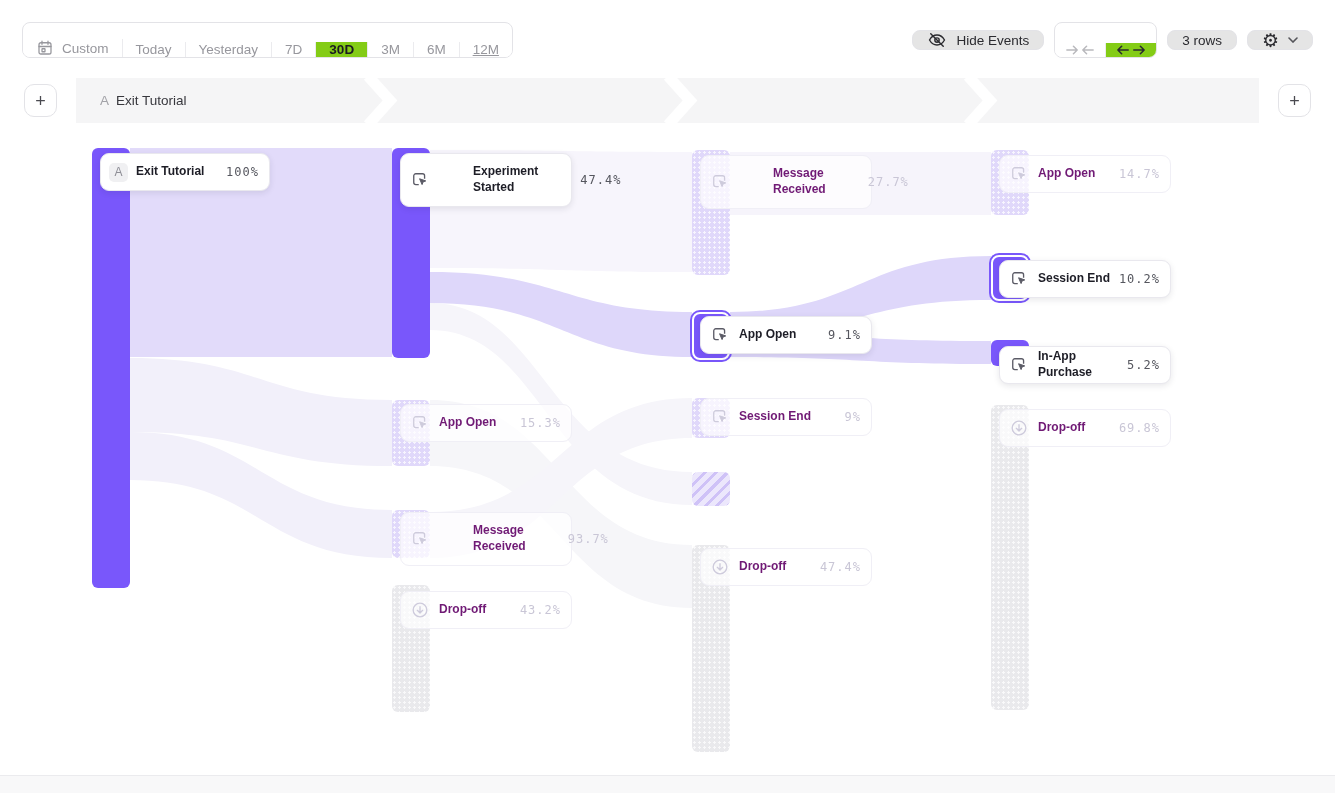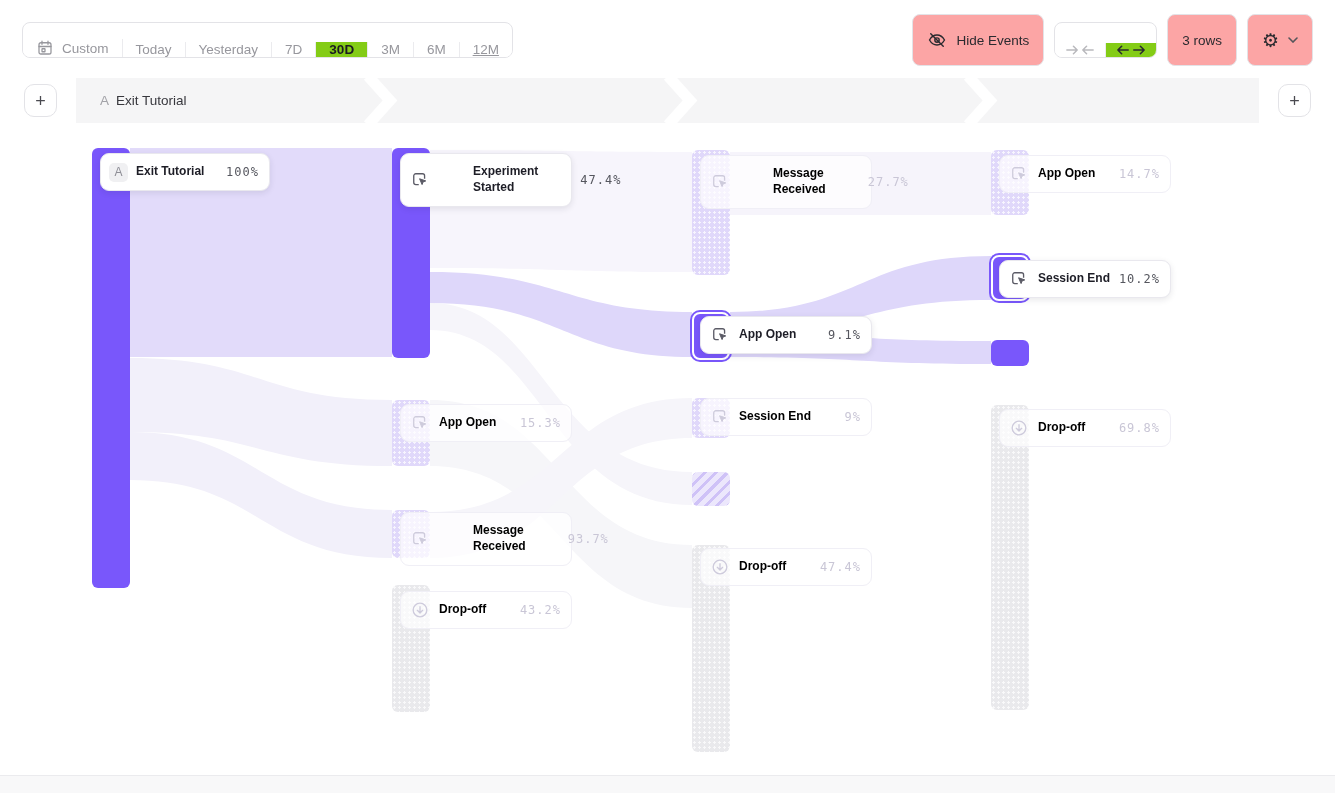--- a/index.html
+++ b/index.html
@@ -12,22 +12,22 @@
     display:flex; justify-content:space-between; align-items:center; z-index:5; }
   .seg-group { display:flex; align-items:flex-end; height:36px; background:#fff;
     border:1px solid #e3e3e7; border-radius:8px; overflow:hidden; }
   .seg-item { display:flex; align-items:center; gap:8px; padding:0 13px;
     font-size:13.5px; color:#97979d; cursor:pointer; border-right:1px solid #ebebee;
     background:#fff; white-space:nowrap; }
   .seg-item:last-child { border-right:none;text-decoration:underline; }
   .seg-item.active { background:#84cc16; color:#1b1b20; font-weight:bold; }
   .seg-item.icon-cell { padding:0 10px; }
   .toolbar-right { display:flex; gap:10px; align-items:center; }
-  .btn { display:flex; align-items:center; gap:9px; height:52px; padding:0 14px;
-    background:#fca5a5; border:1px solid #e3e3e7; border-radius:8px; font-size:13.5px;
+  .btn { display:flex; align-items:center; gap:9px; height:20px; padding:0 14px;
+    background:#e5e5e5; border:1px solid #e3e3e7; border-radius:8px; font-size:13.5px;
     color:#2a2a2f; font-weight:500; cursor:pointer;
     font-family:"Liberation Sans","DejaVu Sans",sans-serif; }
   .icn { display:inline-flex; align-items:center; justify-content:center; }
   .gear-glyph { font-family:"DejaVu Sans",sans-serif; font-size:19px; line-height:1; color:#2a2a2f; }
 
   
   .flow-header { position:absolute; top:78px; left:0; width:1335px; height:45px; z-index:4; }
   .add-btn { position:absolute; top:6px; width:33px; height:33px; border:1px solid #e3e3e7;
     border-radius:10px; background:#fff; font-size:18px; color:#4a4a50; cursor:pointer;
     display:flex; align-items:center; justify-content:center; line-height:1;
@@ -55,21 +55,21 @@
   .bar.selected { background:var(--purple); border:2px solid #fff;
     box-shadow:0 0 0 2px var(--purple); border-radius:8px; }
 
   .card { position:absolute; width:172px; height:38px; background:#fff; border-radius:9px;
     display:flex; align-items:center; padding:0 10px 0 8px; gap:8px; }
   .card.two-line { height:54px;gap:42px; }
   .card.active { border:1px solid #e9e8ee; box-shadow:0 2px 6px rgba(25,25,50,.10); z-index:3; }
   .card.faded { border:1px solid #f0eff6; background:rgba(255,255,255,.72); }
   .card .label { flex:1; font-size:12px; font-weight:bold; line-height:1.3; }
   .card.active .label { color:#1d1d26; }
-  .card.faded .label { color:#000000; }
+  .card.faded .label { color:#701a75; }
   .card .pct { font-family:"DejaVu Sans Mono","Liberation Mono",monospace; font-size:12px;
     letter-spacing:1px; white-space:nowrap; }
   .card.active .pct { color:#55565e; }
   .card.faded .pct { color:#c9c6d6; }
   .card .node-icn { width:22px; height:22px; display:flex; align-items:center;
     justify-content:center; flex:none; }
   .card.active .node-icn { color:#5b5b66; }
   .card.faded .node-icn { color:#cecbdc; }
   .badge-a { width:19px; height:19px; border-radius:5px; background:#f0f0f2; color:#8e8e96;
     font-size:12px; display:flex; align-items:center; justify-content:center; flex:none; }
@@ -211,20 +211,30 @@
         <span class="node-icn">
           <svg width="20" height="20" viewBox="0 0 24 24" fill="none" stroke="currentColor" stroke-width="1.6" stroke-linejoin="round">
             <path d="M17.5 10.5V7a2.5 2.5 0 0 0-2.5-2.5H7A2.5 2.5 0 0 0 4.5 7v8A2.5 2.5 0 0 0 7 17.5h3.5"></path>
             <path d="M11.5 10.5l7.4 2.6-3.2 1.2-1.2 3.2z" fill="currentColor" stroke="currentColor" stroke-width="1.2"></path>
           </svg>
         </span>
         <span class="label">Session End</span>
         <span class="pct">10.2%</span>
       </div>
       <div class="bar solid" style="left: 991px; top: 340px; height: 26px;"></div>
+      <div class="card active" style="left: 999px; top: 346px;">
+        <span class="node-icn">
+          <svg width="20" height="20" viewBox="0 0 24 24" fill="none" stroke="currentColor" stroke-width="1.6" stroke-linejoin="round">
+            <path d="M17.5 10.5V7a2.5 2.5 0 0 0-2.5-2.5H7A2.5 2.5 0 0 0 4.5 7v8A2.5 2.5 0 0 0 7 17.5h3.5"></path>
+            <path d="M11.5 10.5l7.4 2.6-3.2 1.2-1.2 3.2z" fill="currentColor" stroke="currentColor" stroke-width="1.2"></path>
+          </svg>
+        </span>
+        <span class="label">In-App Purchase</span>
+        <span class="pct">5.2%</span>
+      </div>
       <div class="bar gray" style="left: 991px; top: 405px; height: 305px;"></div>
       <div class="card faded" style="left: 999px; top: 409px;">
         <span class="node-icn">
           <svg width="20" height="20" viewBox="0 0 24 24" fill="none" stroke="currentColor" stroke-width="1.6" stroke-linecap="round" stroke-linejoin="round">
             <circle cx="12" cy="12" r="8.2"></circle>
             <path d="M12 8v7.2M8.8 12.4l3.2 3.2 3.2-3.2"></path>
           </svg>
         </span>
         <span class="label">Drop-off</span>
         <span class="pct">69.8%</span>

